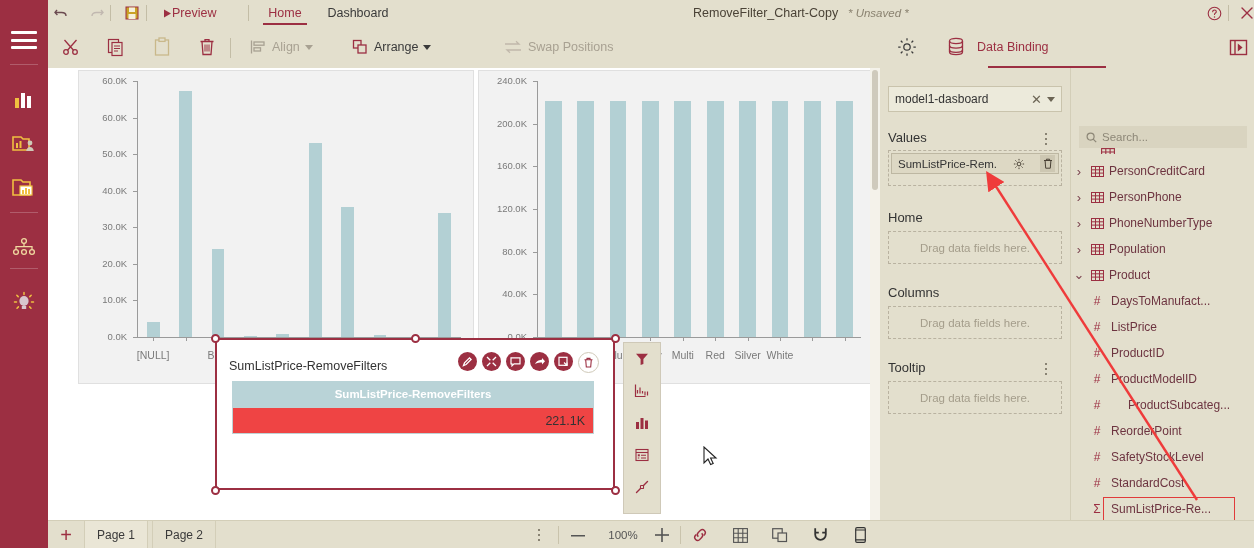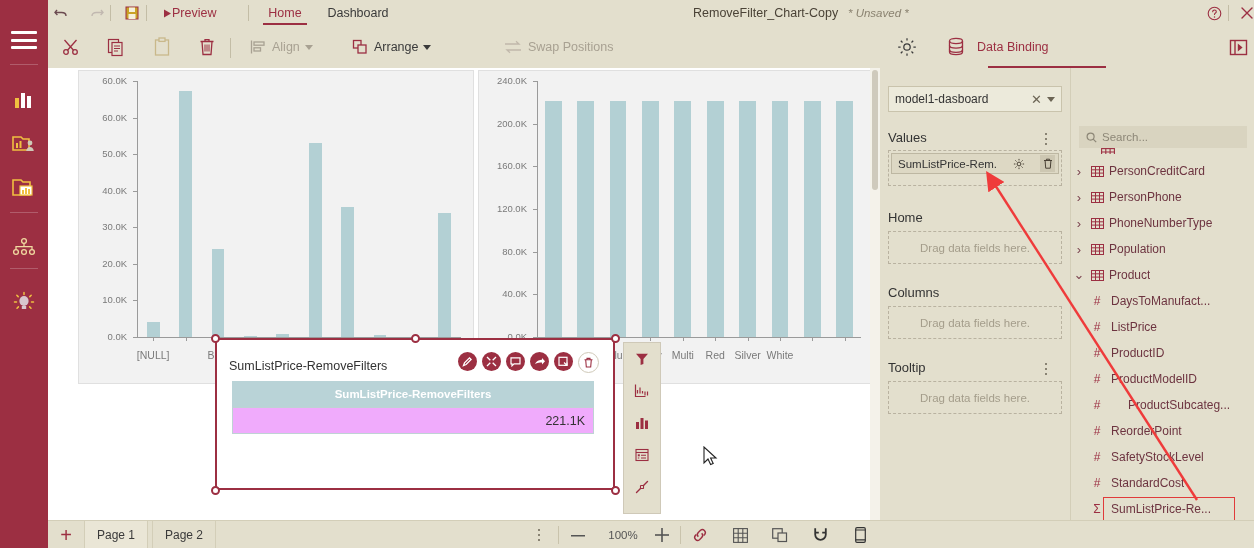--- a/index.html
+++ b/index.html
@@ -49,21 +49,21 @@
   .xlbl{position:absolute;font-size:10.5px;color:#7a7a7a;white-space:nowrap;}
 
   
   .sel-wrap{position:absolute;border:2px solid #9c2f42;background:#fff;box-sizing:border-box;}
   .handle{position:absolute;width:9px;height:9px;border-radius:50%;background:#fff;border:2px solid #9c2f42;box-sizing:border-box;}
   .card-title{position:absolute;font-size:12.5px;color:#333;}
   .card-tools{position:absolute;display:flex;gap:5px;}
   .ctool{width:19px;height:19px;border-radius:50%;background:#9c2f42;display:flex;align-items:center;justify-content:center;cursor:pointer;}
   .ctool.ghost{background:#fff;border:1px solid #cfc9b8;}
   .grid-head{position:absolute;background:#b9d3d7;color:#fff;font-weight:bold;font-size:11.5px;display:flex;align-items:center;justify-content:center;}
-  .grid-cell{position:absolute;background:#f0abfc;border:1px solid #bfd2d4;box-sizing:border-box;font-size:12.5px;color:#333;display:flex;align-items:center;justify-content:flex-end;padding-right:8px;}
+  .grid-cell{position:absolute;background:#ef4444;border:1px solid #bfd2d4;box-sizing:border-box;font-size:12.5px;color:#333;display:flex;align-items:center;justify-content:flex-end;padding-right:8px;}
   .fly{position:absolute;background:#e3dfcd;border:1px solid #cfc9b8;display:flex;flex-direction:column;align-items:center;}
   .fly div{width:32px;height:32px;display:flex;align-items:center;justify-content:center;cursor:pointer;}
 
   
   .statusbar{position:absolute;left:48px;top:520px;width:1206px;height:28px;background:#e3dfcd;border-top:1px solid #d3ceb8;}
   .plus-tab{position:absolute;left:0;top:0;width:36px;height:28px;display:flex;align-items:center;justify-content:center;color:#9c2f42;font-size:20px;cursor:pointer;background:#e3dfcd;}
   .pagetab{position:absolute;top:0;height:28px;line-height:28px;font-size:12px;color:#3a3a3a;padding:0 12px;cursor:pointer;border-left:1px solid #d3ceb8;border-right:1px solid #d3ceb8;background:#eae6d6;box-sizing:border-box;}
   .pagetab.sel{background:#e3dfcd;}
   .sb-ico{position:absolute;top:4px;width:24px;height:20px;display:flex;align-items:center;justify-content:center;cursor:pointer;}
   .zoomtxt{position:absolute;top:0;height:28px;line-height:28px;font-size:11.5px;color:#555;}

